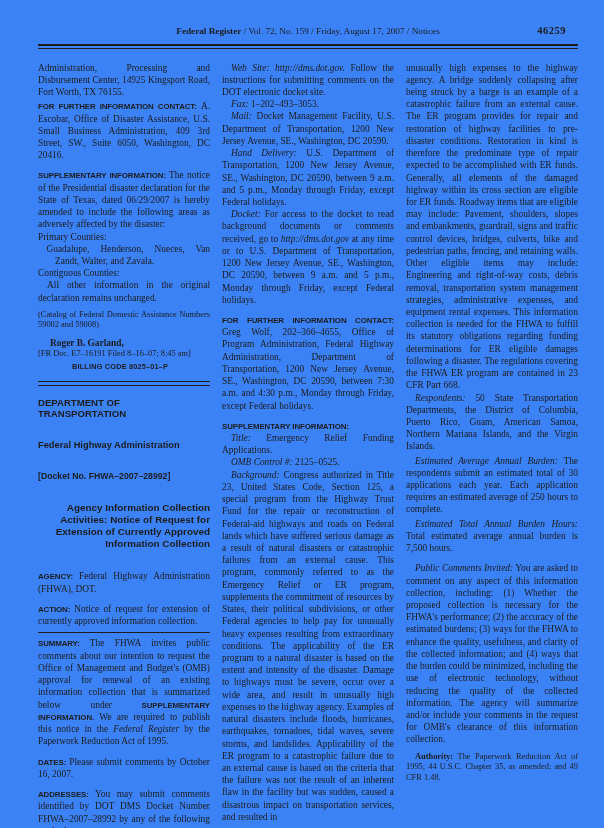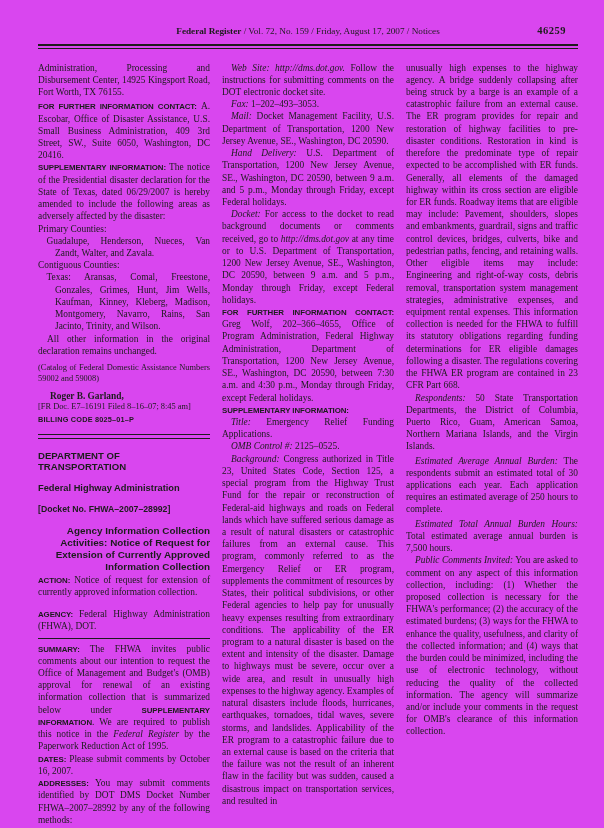--- a/index.html
+++ b/index.html
@@ -1,18 +1,18 @@
 <!DOCTYPE html>
 <html><head>
 <meta charset="utf-8">
 <style>
   html,body { margin:0; padding:0; background:#ffffff; }
   .page {
     position:relative; width:604px; height:828px; box-sizing:border-box;
-    background:#d946ef; color:#1c1c1c;
+    background:#3b82f6; color:#1c1c1c;
     padding:26px 26px 0 38px;
     font-family:"Liberation Serif", serif;
     overflow:hidden;
   }
   
   .running-head { position:relative; width:540px; height:14px; font-size:9.2px; }
   .rh-center { position:absolute; left:0; right:0; text-align:center; white-space:nowrap; }
   .rh-title { font-weight:700; }
   .rh-page { position:absolute; right:12px; top:-1px; font-weight:700; font-size:10.5px; letter-spacing:0.5px; }
   .head-rule { width:540px; margin-top:4px; border-top:2.4px solid #1c1c1c; border-bottom:1px solid #1c1c1c; height:1.6px; }
@@ -23,32 +23,32 @@
 
   p { margin:0; text-indent:9px; }
   p.flush { text-indent:0; }
   .hang { margin-left:17px; text-indent:-8.5px; }
   .lbl { font-family:"Liberation Sans", sans-serif; font-weight:700; font-size:7.9px; letter-spacing:-0.1px; }
   .it { font-style:italic; }
   .b { font-weight:700; }
   .small { font-size:8.4px; line-height:1.26; }
   .sig-name { font-weight:700; text-indent:0;margin-left:12px; }
   .sig-title { font-style:italic; font-size:8.9px; text-indent:0; }
-  .billing { font-family:"Liberation Sans", sans-serif; font-weight:700; font-size:7.3px; letter-spacing:0.2px; text-indent:0; }
+  .billing { font-family:"Liberation Sans", sans-serif; font-weight:700; font-size:7.3px; letter-spacing:0.2px; text-indent:0;margin-left:34px; }
 
   .h-dept { font-family:"Liberation Sans", sans-serif; font-weight:700; font-size:9.6px; line-height:1.2; text-align:left; text-indent:0; }
   .h-sub  { font-family:"Liberation Sans", sans-serif; font-weight:700; font-size:9.3px; line-height:1.2; text-align:left; text-indent:0; }
   .h-docket { font-family:"Liberation Sans", sans-serif; font-weight:700; font-size:8.7px; text-align:left; text-indent:0; }
   .h-title { font-family:"Liberation Sans", sans-serif; font-weight:700; font-size:9.9px; line-height:1.22; text-align:right; text-indent:0; }
 
   .rule-thin { border-top:1px solid #1c1c1c; margin:5px 0 4px; }
   .rule-double { border-top:1.5px solid #1c1c1c; border-bottom:1.5px solid #1c1c1c; height:2.4px; margin:10px 0 11px; }
 
-  .mt2{margin-top:2px} .mt3{margin-top:0} .mt4{}
-  .mt6{margin-top:6px} .mt10{margin-top:10px}
+  .mt2{margin-top:2px} .mt3{margin-top:8px} .mt4{}
+  .mt6{margin-top:6px} .mt10{margin-top:20px}
 </style>
 </head>
 <body>
 
 <div class="page">
 
   <div class="running-head">
     <span class="rh-center"><span class="rh-title">Federal Register</span><span> / Vol. 72, No. 159 / Friday, August 17, 2007 / Notices</span></span>
     <span class="rh-page">46259</span>
   </div>
@@ -56,33 +56,32 @@
 
   <div class="columns">
 
     <div class="col">
       <p class="flush">Administration, Processing and Disbursement Center, 14925 Kingsport Road, Fort Worth, TX 76155.</p>
       <p class="flush mt2"><span class="lbl">FOR FURTHER INFORMATION CONTACT: </span><span>A. Escobar, Office of Disaster Assistance, U.S. Small Business Administration, 409 3rd Street, SW., Suite 6050, Washington, DC 20416.</span></p>
       <p class="flush mt3"><span class="lbl">SUPPLEMENTARY INFORMATION: </span><span>The notice of the Presidential disaster declaration for the State of Texas, dated 06/29/2007 is hereby amended to include the following areas as adversely affected by the disaster:</span></p>
       <p class="flush">Primary Counties:</p>
       <p class="hang">Guadalupe, Henderson, Nueces, Van Zandt, Walter, and Zavala.</p>
       <p class="flush">Contiguous Counties:</p>
-      <p class="hang">Texas: Aransas, Comal, Freestone, Gonzales, Grimes, Hunt, Jim Wells, Kaufman, Kinney, Kleberg, Madison, Montgomery, Navarro, Rains, San Jacinto, Trinity, and Wilson.</p>
       <p class="mt4">All other information in the original declaration remains unchanged.</p>
       <p class="flush small mt6">(Catalog of Federal Domestic Assistance Numbers 59002 and 59008)</p>
       <p class="sig-name mt6">Roger B. Garland,</p>
       <p class="flush small mt4">[FR Doc. E7–16191 Filed 8–16–07; 8:45 am]</p>
       <p class="billing mt2">BILLING CODE 8025–01–P</p>
       <div class="rule-double"></div>
       <p class="h-dept">DEPARTMENT OF TRANSPORTATION</p>
       <p class="h-sub mt10">Federal Highway Administration</p>
       <p class="h-docket mt10">[Docket No. FHWA–2007–28992]</p>
       <p class="h-title mt10">Agency Information Collection Activities: Notice of Request for Extension of Currently Approved Information Collection</p>
+      <p class="flush mt10"><span class="lbl">AGENCY: </span><span>Federal Highway Administration (FHWA), DOT.</span></p>
       <p class="flush mt3"><span class="lbl">ACTION: </span><span>Notice of request for extension of currently approved information collection.</span></p>
-      <p class="flush mt10"><span class="lbl">AGENCY: </span><span>Federal Highway Administration (FHWA), DOT.</span></p>
       <div class="rule-thin"></div>
       <p class="flush"><span class="lbl">SUMMARY: </span><span>The FHWA invites public comments about our intention to request the Office of Management and Budget's (OMB) approval for renewal of an existing information collection that is summarized below under </span><span class="lbl">SUPPLEMENTARY INFORMATION</span><span>. We are required to publish this notice in the </span><span class="it">Federal Register</span><span> by the Paperwork Reduction Act of 1995.</span></p>
       <p class="flush mt3"><span class="lbl">DATES: </span><span>Please submit comments by October 16, 2007.</span></p>
       <p class="flush mt3"><span class="lbl">ADDRESSES: </span><span>You may submit comments identified by DOT DMS Docket Number FHWA–2007–28992 by any of the following methods:</span></p>
     </div>
 
     <div class="col">
       <p><span class="it">Web Site: http://dms.dot.gov.</span><span> Follow the instructions for submitting comments on the DOT electronic docket site.</span></p>
       <p><span class="it">Fax:</span><span> 1–202–493–3053.</span></p>
       <p><span class="it">Mail:</span><span> Docket Management Facility, U.S. Department of Transportation, 1200 New Jersey Avenue, SE., Washington, DC 20590.</span></p>
@@ -94,16 +93,17 @@
       <p><span class="it">OMB Control #:</span><span> 2125–0525.</span></p>
       <p><span class="it">Background:</span><span> Congress authorized in Title 23, United States Code, Section 125, a special program from the Highway Trust Fund for the repair or reconstruction of Federal-aid highways and roads on Federal lands which have suffered serious damage as a result of natural disasters or catastrophic failures from an external cause. This program, commonly referred to as the Emergency Relief or ER program, supplements the commitment of resources by States, their political subdivisions, or other Federal agencies to help pay for unusually heavy expenses resulting from extraordinary conditions. The applicability of the ER program to a natural disaster is based on the extent and intensity of the disaster. Damage to highways must be severe, occur over a wide area, and result in unusually high expenses to the highway agency. Examples of natural disasters include floods, hurricanes, earthquakes, tornadoes, tidal waves, severe storms, and landslides. Applicability of the ER program to a catastrophic failure due to an external cause is based on the criteria that the failure was not the result of an inherent flaw in the facility but was sudden, caused a disastrous impact on transportation services, and resulted in</span></p>
     </div>
 
     <div class="col">
       <p class="flush">unusually high expenses to the highway agency. A bridge suddenly collapsing after being struck by a barge is an example of a catastrophic failure from an external cause. The ER program provides for repair and restoration of highway facilities to pre-disaster conditions. Restoration in kind is therefore the predominate type of repair expected to be accomplished with ER funds. Generally, all elements of the damaged highway within its cross section are eligible for ER funds. Roadway items that are eligible may include: Pavement, shoulders, slopes and embankments, guardrail, signs and traffic control devices, bridges, culverts, bike and pedestrian paths, fencing, and retaining walls. Other eligible items may include: Engineering and right-of-way costs, debris removal, transportation system management strategies, administrative expenses, and equipment rental expenses. This information collection is needed for the FHWA to fulfill its statutory obligations regarding funding determinations for ER eligible damages following a disaster. The regulations covering the FHWA ER program are contained in 23 CFR Part 668.</p>
       <p><span class="it">Respondents:</span><span> 50 State Transportation Departments, the District of Columbia, Puerto Rico, Guam, American Samoa, Northern Mariana Islands, and the Virgin Islands.</span></p>
       <p class="mt2"><span class="it">Estimated Average Annual Burden:</span><span> The respondents submit an estimated total of 30 applications each year. Each application requires an estimated average of 250 hours to complete.</span></p>
       <p class="mt2"><span class="it">Estimated Total Annual Burden Hours:</span><span> Total estimated average annual burden is 7,500 hours.</span></p>
       <p class="mt3"><span class="it">Public Comments Invited:</span><span> You are asked to comment on any aspect of this information collection, including: (1) Whether the proposed collection is necessary for the FHWA's performance; (2) the accuracy of the estimated burdens; (3) ways for the FHWA to enhance the quality, usefulness, and clarity of the collected information; and (4) ways that the burden could be minimized, including the use of electronic technology, without reducing the quality of the collected information. The agency will summarize and/or include your comments in the request for OMB's clearance of this information collection.</span></p>
+      <p class="small mt6"><span class="b">Authority:</span><span> The Paperwork Reduction Act of 1995; 44 U.S.C. Chapter 35, as amended; and 49 CFR 1.48.</span></p>
     </div>
 
   </div>
 </div>
 
 </body></html>

